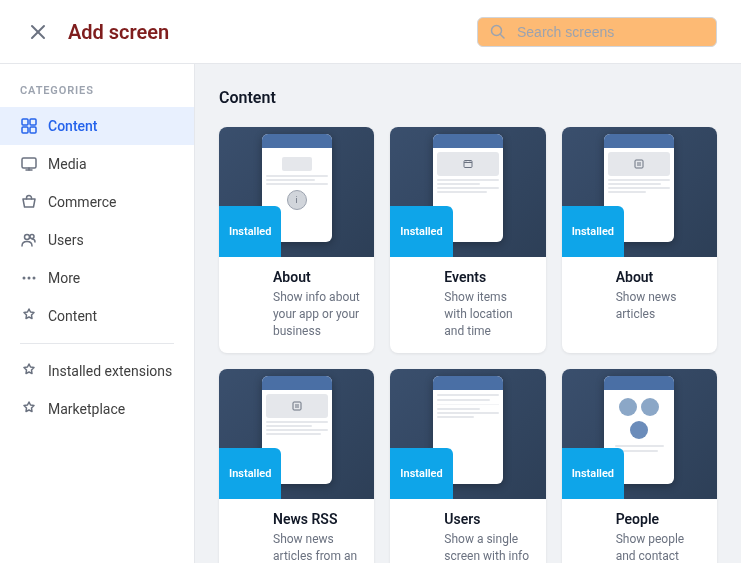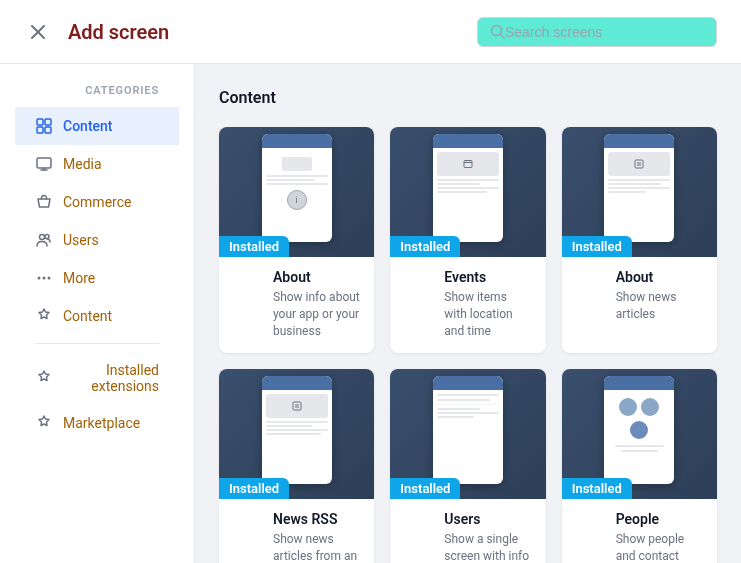--- a/index.html
+++ b/index.html
@@ -47,25 +47,25 @@
       border-radius: 4px;
     }
     .header-title {
       font-size: 20px;
       font-weight: 600;
       color: #7f1d1d;
     }
     .search-box {
       display: flex;
       align-items: center;
-      background: #5eead4;
+      background: #fdba74;
       border: 1px solid #d1d5db;
       border-radius: 6px;
       padding: 6px 12px;
-      gap: 0;
+      gap: 12px;
       width: 240px;
     }
     .search-icon-svg {
       color: #9ca3af;
       flex-shrink: 0;
     }
     .search-input {
       border: none;
       background: transparent;
       outline: none;
@@ -80,41 +80,40 @@
       display: flex;
       flex: 1;
       overflow: hidden;
     }
 
     
     .sidebar {
       width: 195px;
       background: #ffffff;
       border-right: 1px solid #e5e7eb;
-      padding: 20px 15px;
+      padding: 20px 0;
       flex-shrink: 0;
       overflow-y: auto;
-      text-align: right;
     }
     .sidebar-label {
       font-size: 11px;
       font-weight: 600;
       color: #9ca3af;
       text-transform: uppercase;
       letter-spacing: 0.08em;
       padding: 0 20px 10px;
     }
     .sidebar-item {
       display: flex;
       align-items: center;
       gap: 10px;
       padding: 10px 20px;
       cursor: pointer;
       font-size: 14px;
-      color: #a16207;
+      color: #404040;
       border-radius: 0;
     }
     .sidebar-item.active {
       background: #e8f0fe;
       color: #2563eb;
       font-weight: 500;
     }
     .sidebar-item.active .sidebar-icon { color: #2563eb; }
     .sidebar-icon {
       width: 18px;
@@ -166,23 +165,23 @@
       align-items: center;
       justify-content: center;
     }
 
     .installed-badge {
       position: absolute;
       bottom: 0;
       left: 0;
       background: #0ea5e9;
       color: white;
-      font-size: 13px;
+      font-size: 11px;
       font-weight: 600;
-      padding: 3px 10px;
+      padding: 19px 10px;
       border-top-right-radius: 6px;
     }
 
     .card-info {
       padding: 12px 14px 14px;
       margin-left: 40px;
     }
     .card-name {
       font-size: 14px;
       font-weight: 600;

